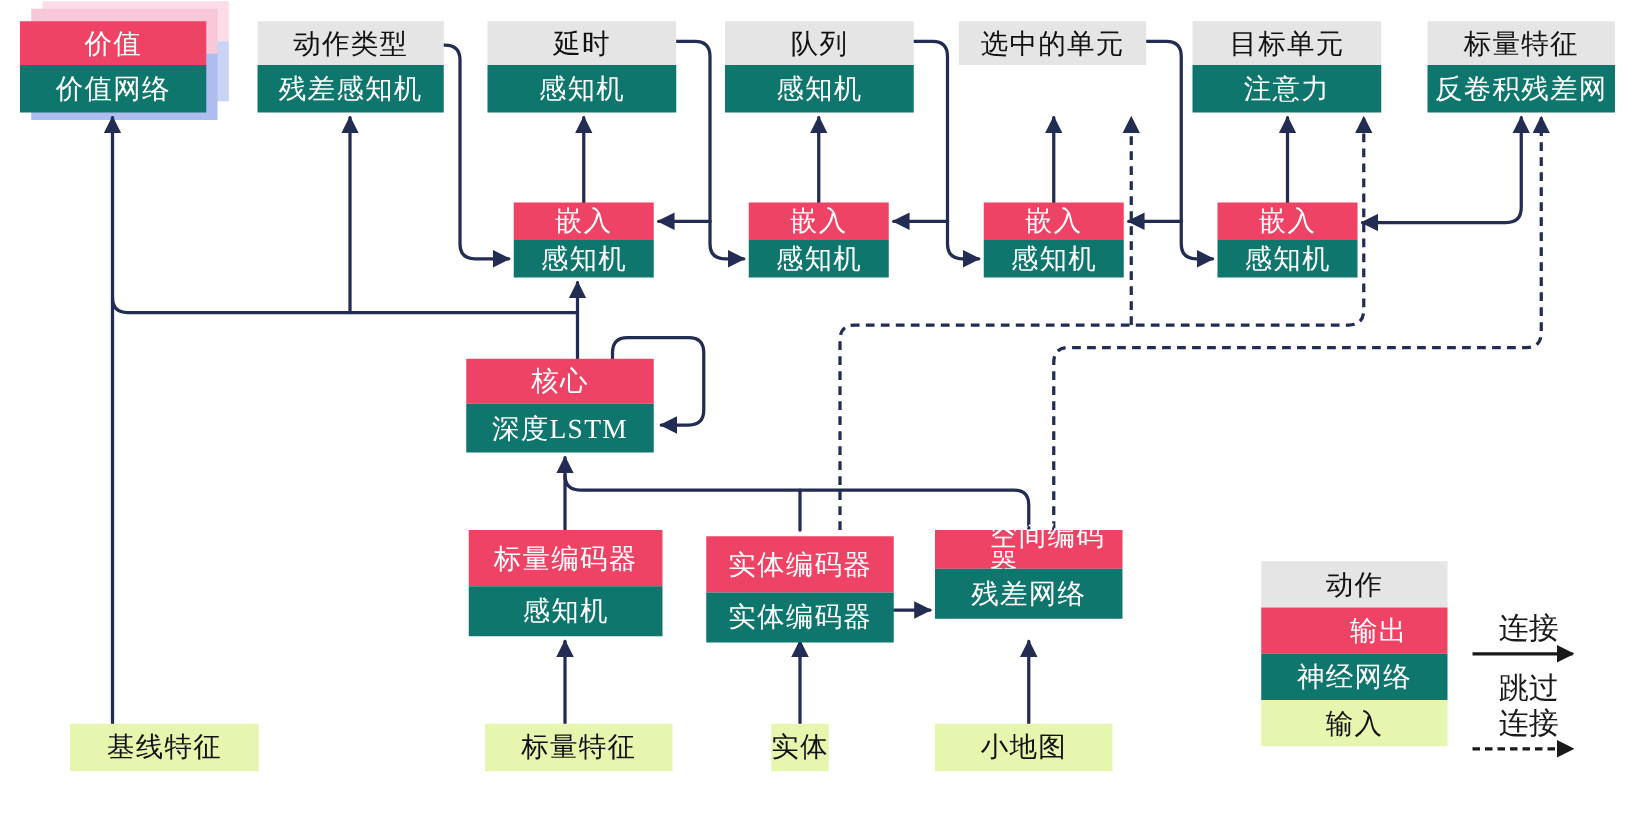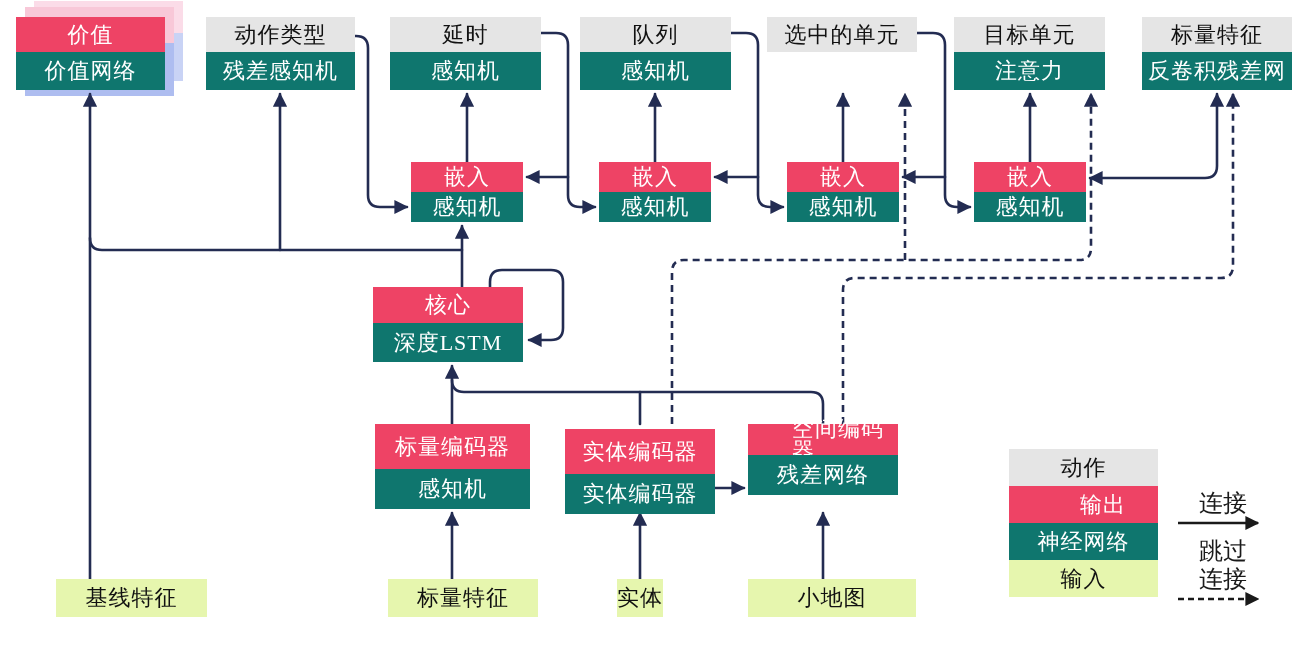--- a/index.html
+++ b/index.html
@@ -151,21 +151,21 @@
 
   <div class="node" style="left:16px;top:579px;width:151px;padding-left:40px;">
     <div class="part c-green" style="height:38px;">基线特征</div>
   </div>
   <div class="node" style="left:388px;top:579px;width:150px;">
     <div class="part c-green" style="height:38px;">标量特征</div>
   </div>
   <div class="node" style="left:565px;top:579px;width:150px;align-items:center;">
     <div class="part c-green" style="height:38px;">实体</div>
   </div>
-  <div class="node" style="left:748px;top:579px;width:168px;">
+  <div class="node" style="left:748px;top:579px;width:142px;">
     <div class="part c-green" style="height:38px;">小地图</div>
   </div>
 
   <div class="node" style="left:1009px;top:449px;width:149px;">
     <div class="part c-yellow" style="height:37px;">动作</div>
     <div class="part c-red" style="height:37px;padding-left:39px;">输出</div>
     <div class="part c-blue" style="height:37px;">神经网络</div>
     <div class="part c-green" style="height:37px;">输入</div>
   </div>
   <div class="legend-label" style="left:1178px;top:490px;width:90px;">连接</div>

